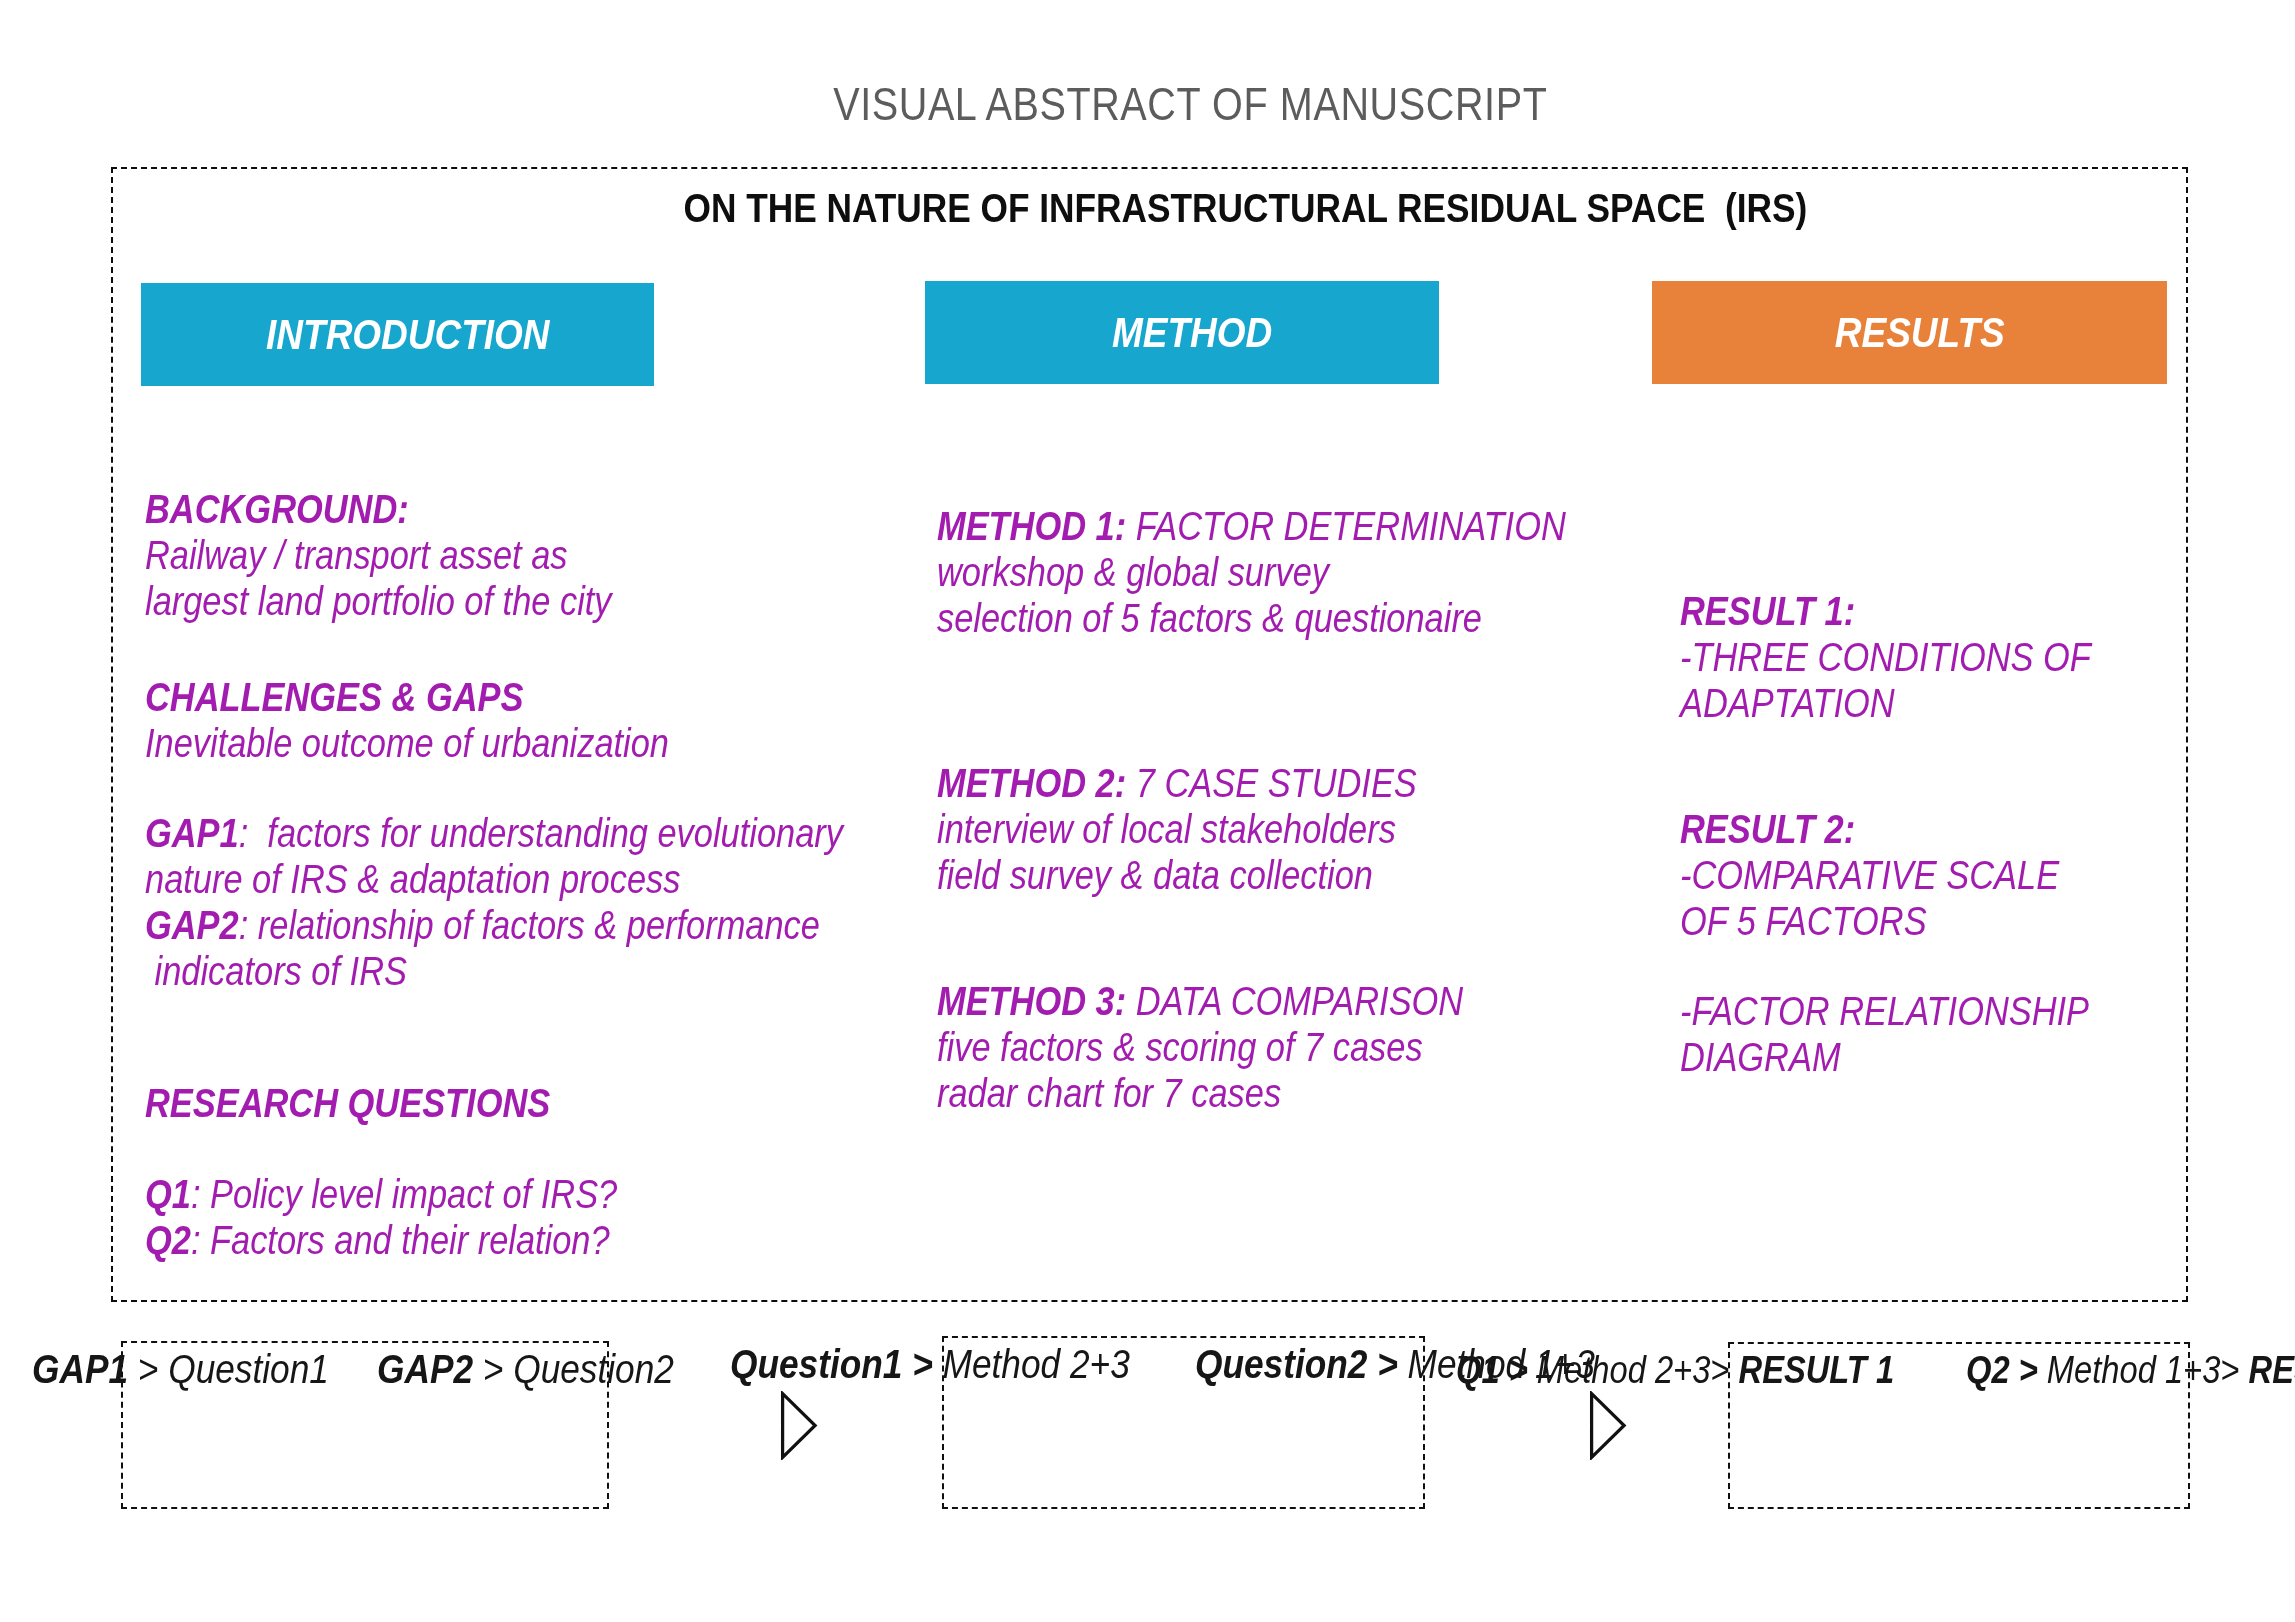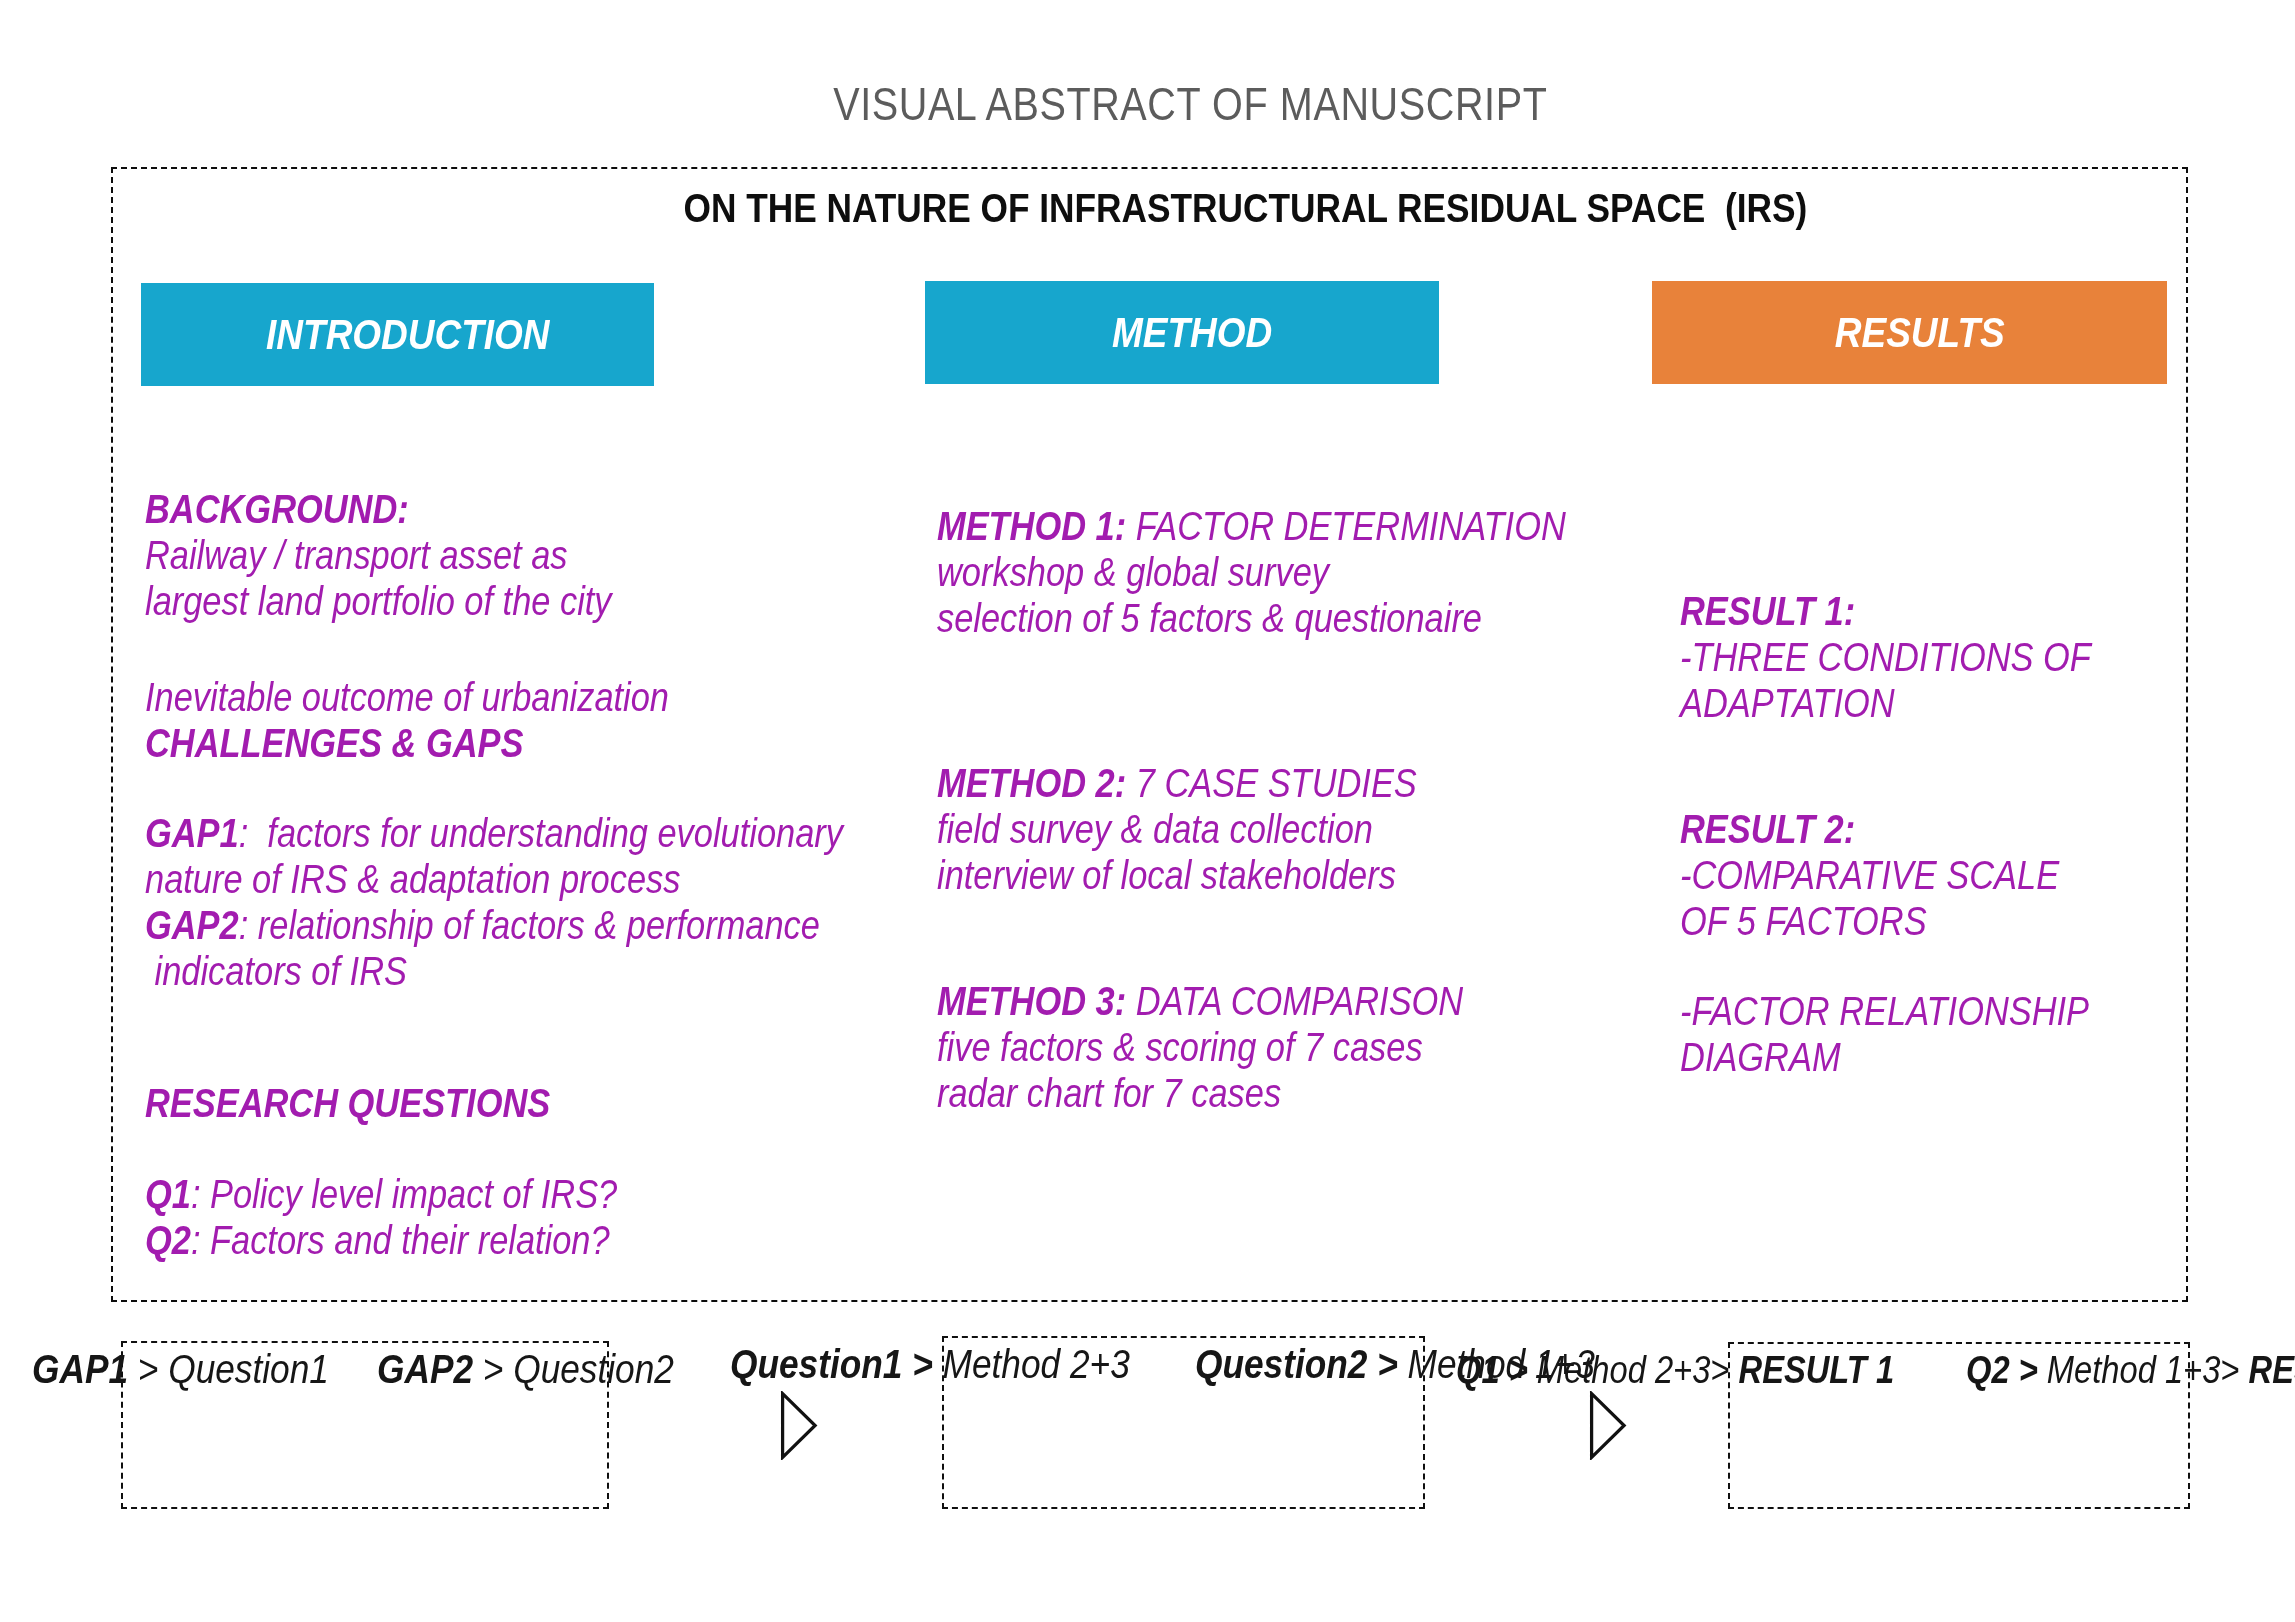--- a/index.html
+++ b/index.html
@@ -65,22 +65,22 @@
     <span class="cond-c">RESULTS</span>
   </div>
 
 <div id="col-intro" class="abs textcol">
   <div class="block">
       <div class="line"><span class="cond"><span class="seg-b">BACKGROUND:</span></span></div>
       <div class="line"><span class="cond"><span class="seg-r">Railway / transport asset as</span></span></div>
       <div class="line"><span class="cond"><span class="seg-r">largest land portfolio of the city</span></span></div>
     </div>
   <div class="block">
+      <div class="line"><span class="cond"><span class="seg-b">CHALLENGES &amp; GAPS</span></span></div>
       <div class="line"><span class="cond"><span class="seg-r">Inevitable outcome of urbanization</span></span></div>
-      <div class="line"><span class="cond"><span class="seg-b">CHALLENGES &amp; GAPS</span></span></div>
     </div>
   <div class="block">
       <div class="line"><span class="cond"><span class="seg-b">GAP1</span><span class="seg-r">:  factors for understanding evolutionary</span></span></div>
       <div class="line"><span class="cond"><span class="seg-r">nature of IRS &amp; adaptation process</span></span></div>
       <div class="line"><span class="cond"><span class="seg-b">GAP2</span><span class="seg-r">: relationship of factors &amp; performance</span></span></div>
       <div class="line"><span class="cond"><span class="seg-r"> indicators of IRS</span></span></div>
     </div>
   <div class="block">
       <div class="line"><span class="cond"><span class="seg-b">RESEARCH QUESTIONS</span></span></div>
     </div>
@@ -91,22 +91,22 @@
 </div>
 
 <div id="col-method" class="abs textcol">
   <div class="block">
       <div class="line"><span class="cond"><span class="seg-b">METHOD 1:</span><span class="seg-r"> FACTOR DETERMINATION</span></span></div>
       <div class="line"><span class="cond"><span class="seg-r">workshop &amp; global survey</span></span></div>
       <div class="line"><span class="cond"><span class="seg-r">selection of 5 factors &amp; questionaire</span></span></div>
     </div>
   <div class="block">
       <div class="line"><span class="cond"><span class="seg-b">METHOD 2:</span><span class="seg-r"> 7 CASE STUDIES</span></span></div>
+      <div class="line"><span class="cond"><span class="seg-r">interview of local stakeholders</span></span></div>
       <div class="line"><span class="cond"><span class="seg-r">field survey &amp; data collection</span></span></div>
-      <div class="line"><span class="cond"><span class="seg-r">interview of local stakeholders</span></span></div>
     </div>
   <div class="block">
       <div class="line"><span class="cond"><span class="seg-b">METHOD 3:</span><span class="seg-r"> DATA COMPARISON</span></span></div>
       <div class="line"><span class="cond"><span class="seg-r">five factors &amp; scoring of 7 cases</span></span></div>
       <div class="line"><span class="cond"><span class="seg-r">radar chart for 7 cases</span></span></div>
     </div>
 </div>
 
 <div id="col-results" class="abs textcol">
   <div class="block">

